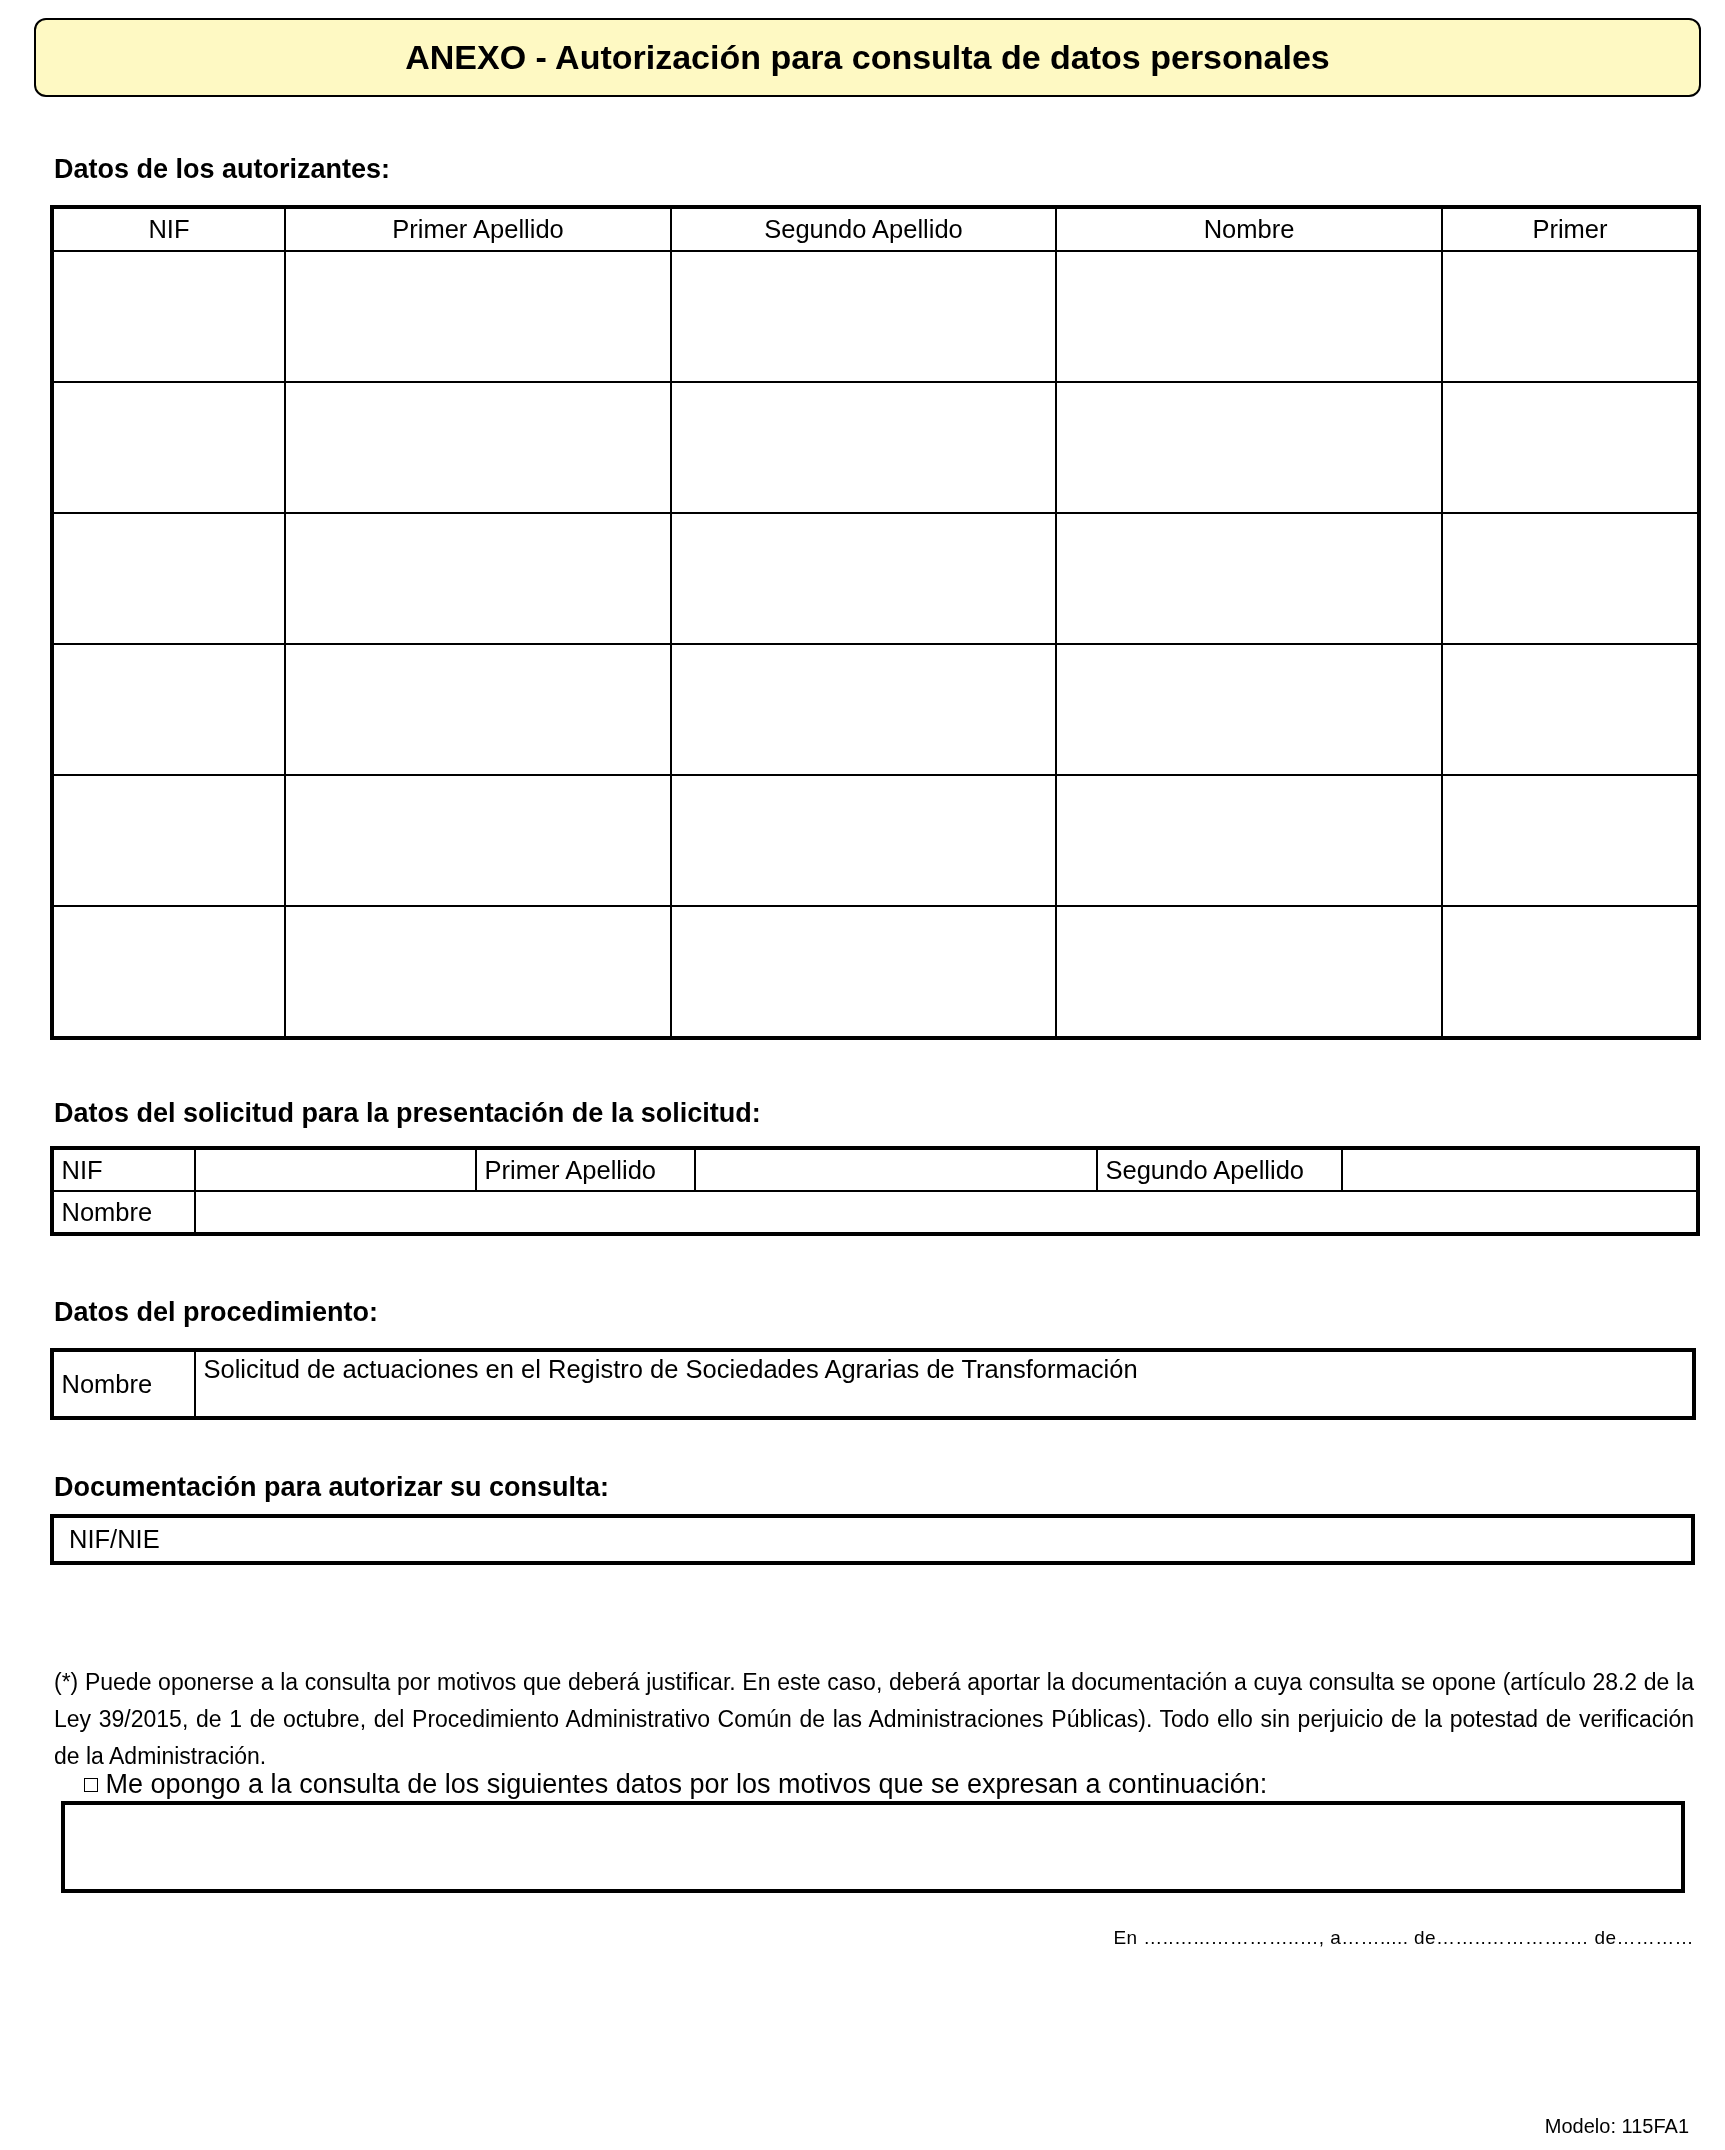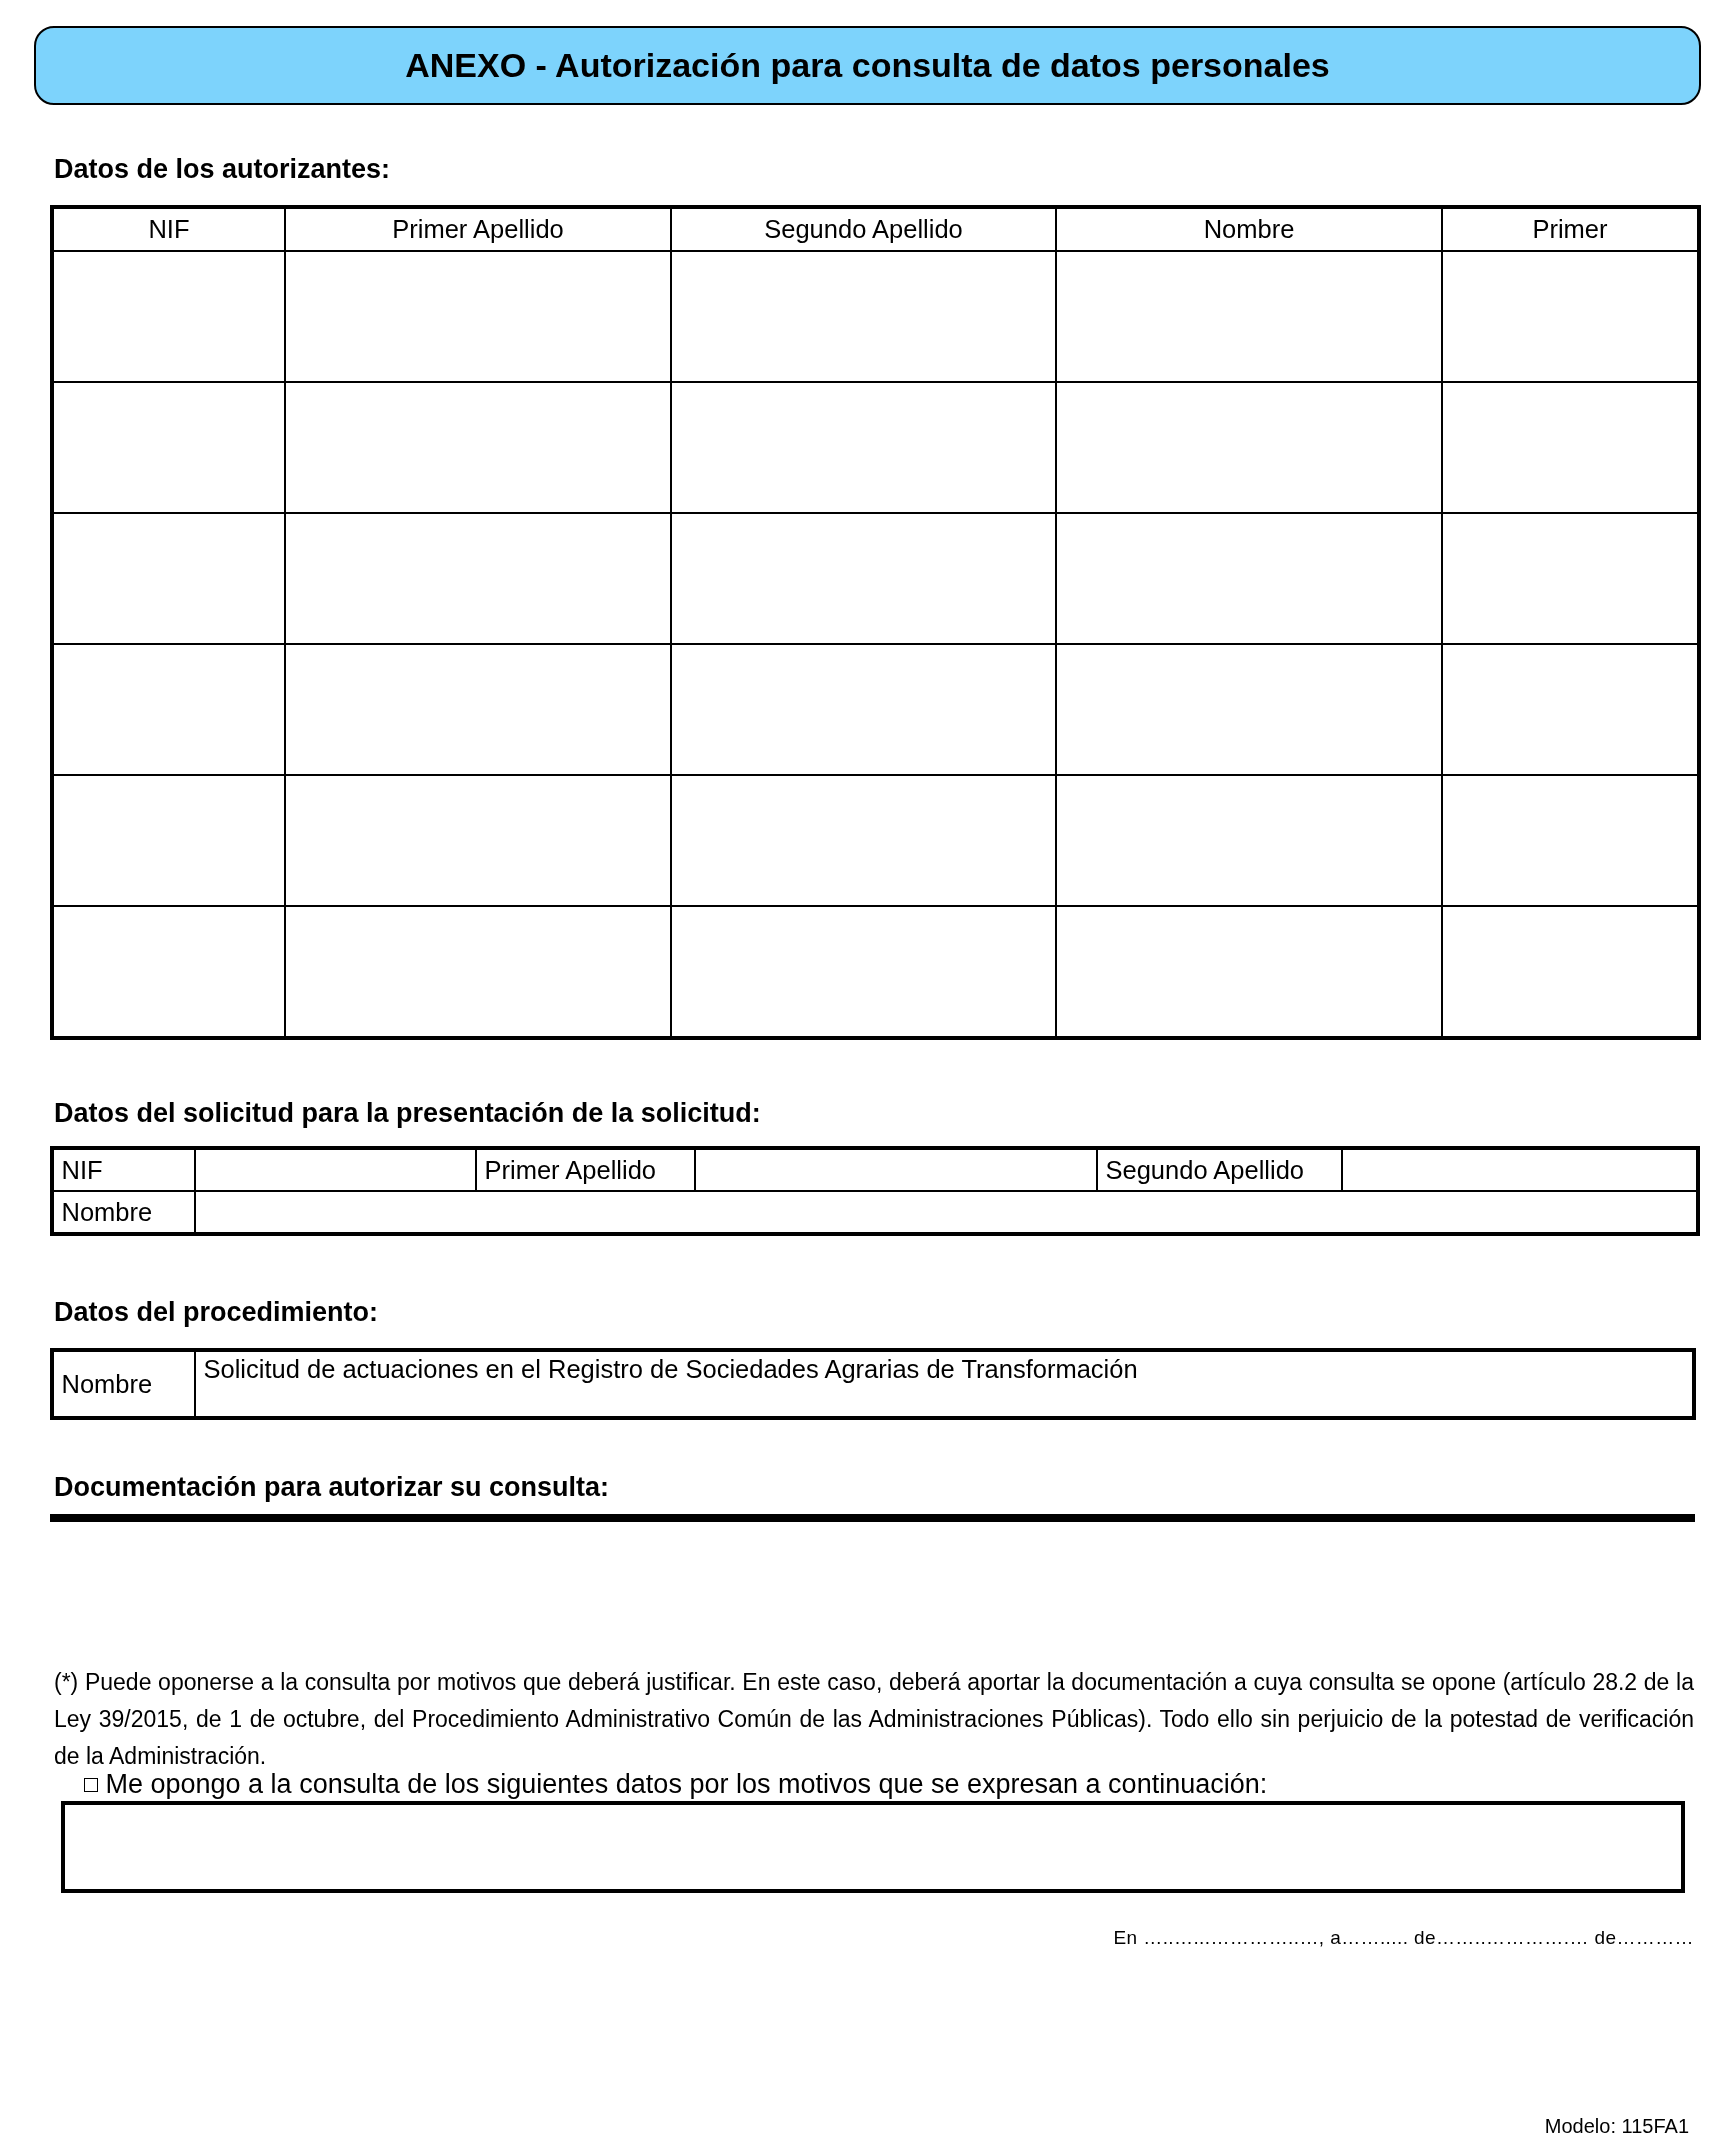--- a/index.html
+++ b/index.html
@@ -2,22 +2,22 @@
 <html style="font-size:12px"><head>
 <meta charset="utf-8">
 <style>
   html, body { margin: 0; padding: 0; background: #ffffff; }
   body {
     width: 1725px; height: 2151px; position: relative; overflow: hidden;
     font-family: "Liberation Sans", sans-serif; color: #000;
   }
   .abs { position: absolute; }
   .title-box {
-    left: 34px; top: 26px; width: 1663px; height: 75px;
-    background: #7dd3fc; border: 2.2px solid #000; border-radius: 20px;
+    left: 34px; top: 18px; width: 1663px; height: 75px;
+    background: #fef9c3; border: 2.2px solid #000; border-radius: 12px;
     display: flex; align-items: center; justify-content: center;
     font-weight: bold; font-size: 34px;
   }
   .section-heading { font-weight: bold; font-size: 27px; left: 54px; }
   table { border-collapse: collapse; table-layout: fixed; }
   .main-table { left: 50px; top: 205px; width: 1646px; border: 4.5px solid #000; }
   .main-table td, .main-table th { border: 2.2px solid #000; padding: 0; }
   .main-table th { height: 41px; font-weight: normal; font-size: 25.5px; text-align: center; }
   .main-table td { height: 129px; }
   .input-cell { background: transparent; }
@@ -153,20 +153,21 @@
       <tr>
     <td>Nombre</td>
     <td class="proc-value">Solicitud de actuaciones en el Registro de Sociedades Agrarias de Transformación</td>
   </tr>
 </tbody>
   </table>
 
 <div class="abs section-heading" style="top:1472px;">Documentación para autorizar su consulta:</div>
 
 <div class="abs doc-box">
+  <div class="doc-item">NIF/NIE</div>
 </div>
 
 <div class="abs footnote"> (*) Puede oponerse a la consulta por motivos que deberá justificar. En este caso, deberá aportar la documentación a cuya consulta se opone (artículo 28.2 de la Ley 39/2015, de 1 de octubre, del Procedimiento Administrativo Común de las Administraciones Públicas). Todo ello sin perjuicio de la potestad de verificación de la Administración.</div>
 
 <div class="abs oppose-line">
   <span class="checkbox"></span>
   <span>Me opongo a la consulta de los siguientes datos por los motivos que se expresan a continuación:</span>
 </div>
 <div class="abs oppose-box"></div>
 

